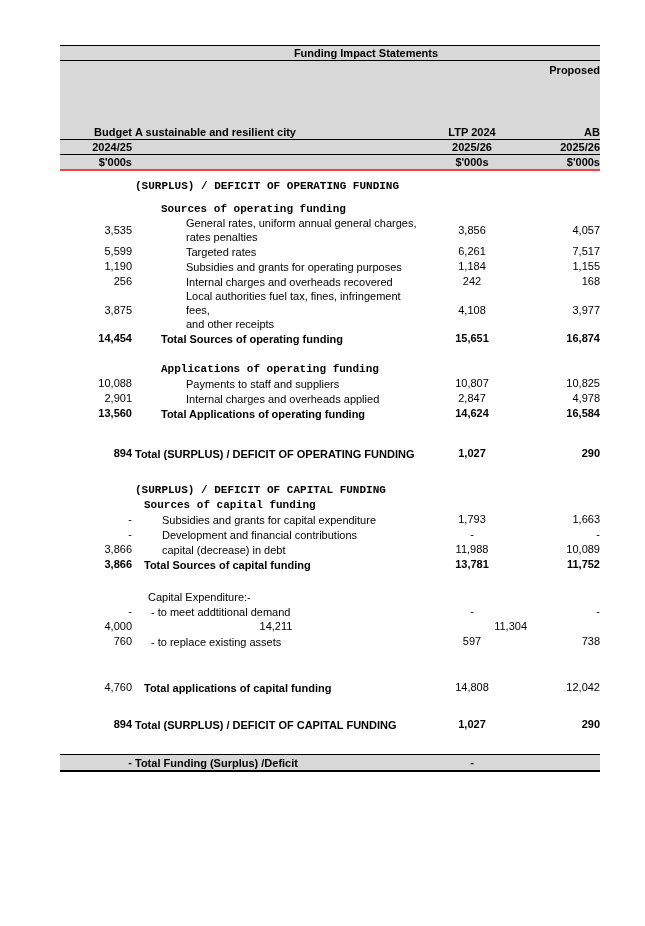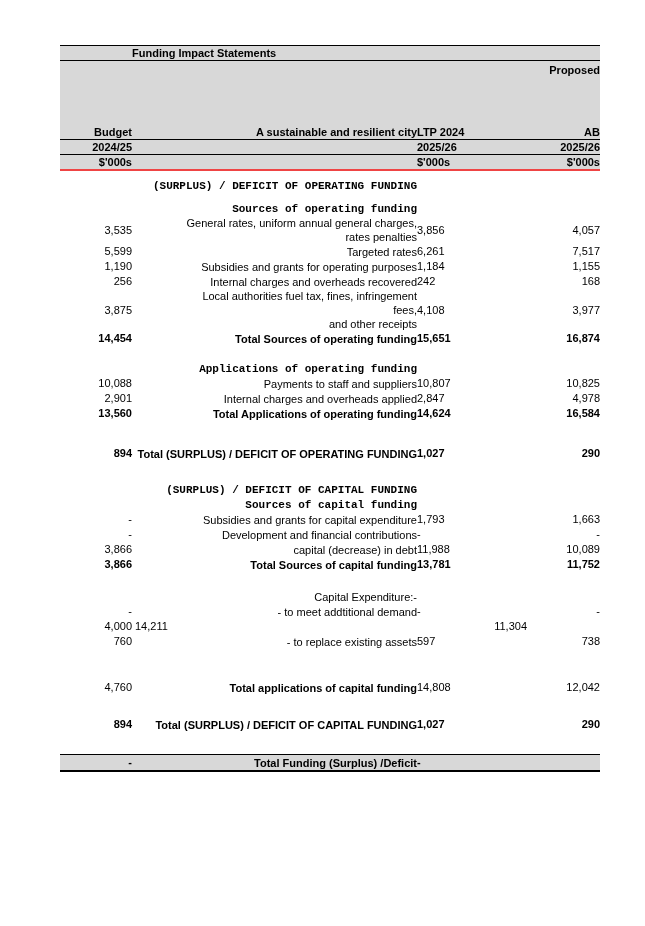--- a/index.html
+++ b/index.html
@@ -8,26 +8,26 @@
     font-family:"Liberation Sans","DejaVu Sans",sans-serif;
     color:#000;font-size:11px;
     -webkit-font-smoothing:antialiased;
   }
   .sheet{position:absolute;left:60px;top:45px;width:540px;}
 
   
   .hdr{background:#d8d8d8;border-top:1px solid #000;}
   .title-row{
     height:14px;line-height:14px;border-bottom:1px solid #000;
-    font-weight:bold;padding-left:72px;
+    font-weight:bold;padding-left:72px;text-align:center;
   }
   .grid{display:grid;grid-template-columns:75px 1fr 110px 73px;align-items:center;}
   .c1{text-align:right;padding-right:3px;}
-  .lab{text-align:right;white-space:pre-line;line-height:14px;}
-  .c3{text-align:left;}
+  .lab{text-align:left;white-space:pre-line;line-height:14px;}
+  .c3{text-align:center;}
   .c4{text-align:right;gap:48px;}
   .labels-row{border-bottom:1px solid #000;font-weight:bold;align-items:end;padding-top:2px;}
   .labels-row .cell{line-height:14px;}
   .stack{display:flex;flex-direction:column;align-items:flex-end;}
   .years-row,.units-row{font-weight:bold;height:14px;line-height:14px;}
   .years-row{border-bottom:1px solid #000;}
   .units-row{border-bottom:2px solid #ef4444;}
 
   
   .row{min-height:15px;line-height:15px;}

